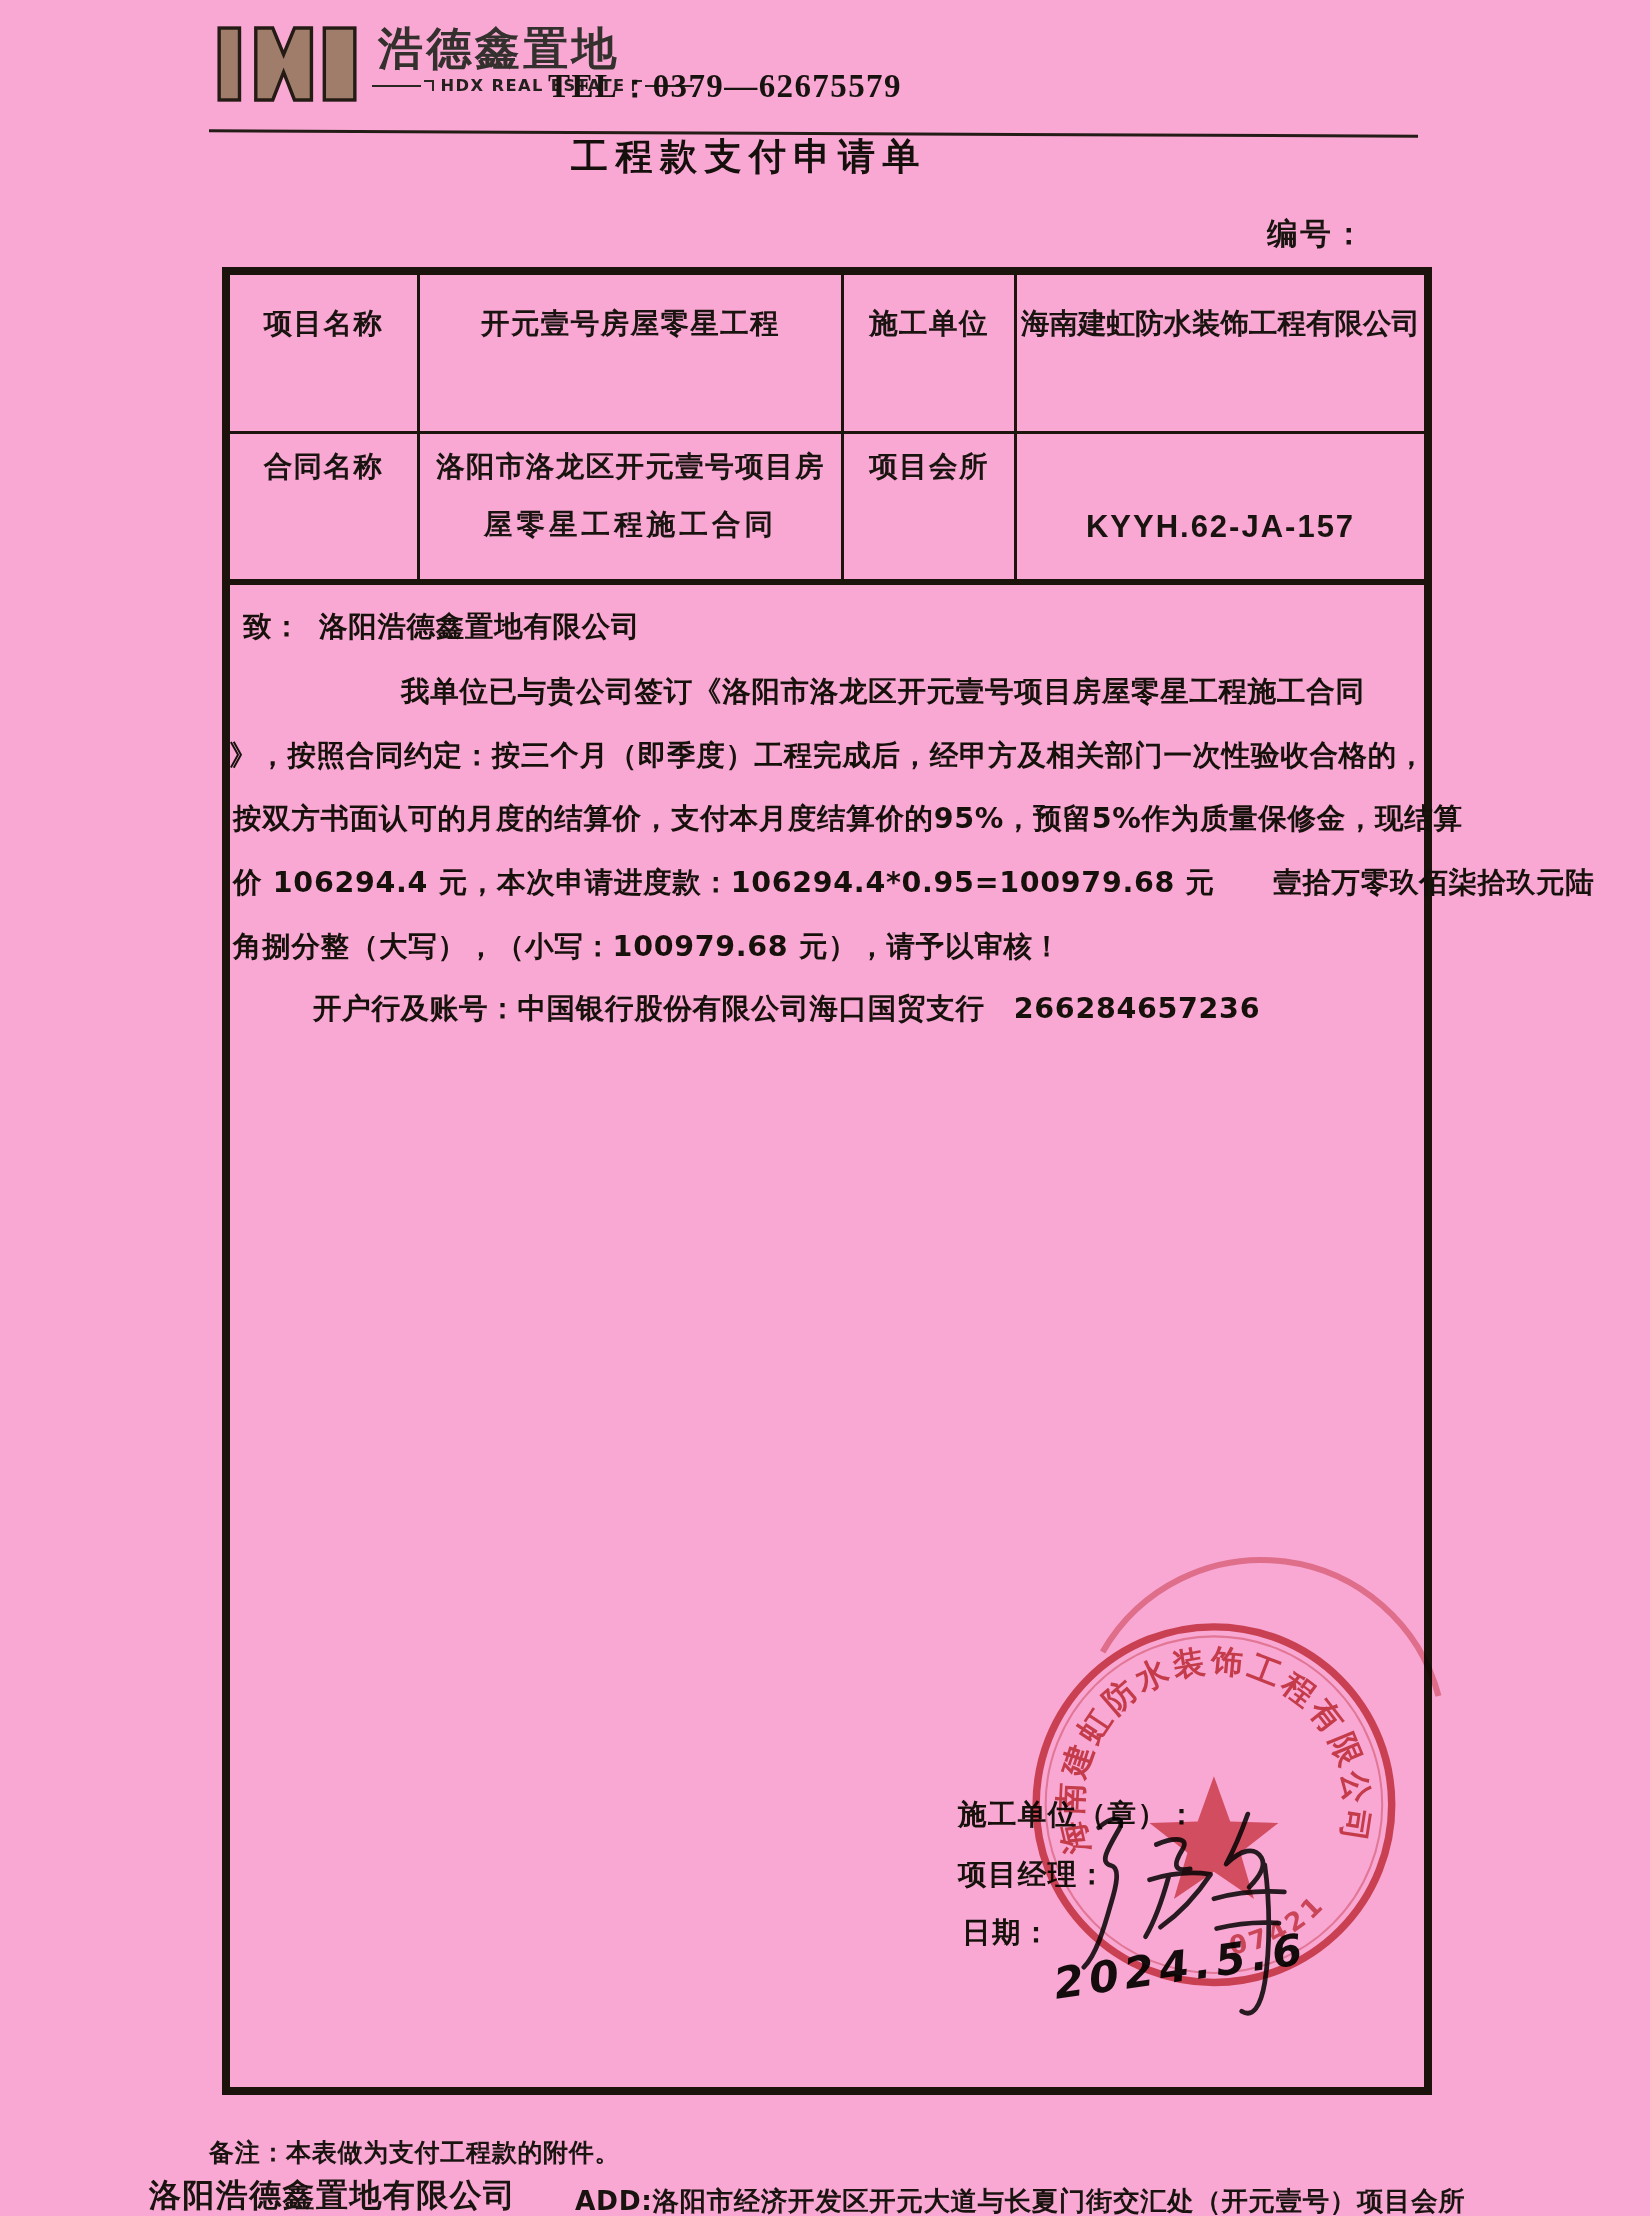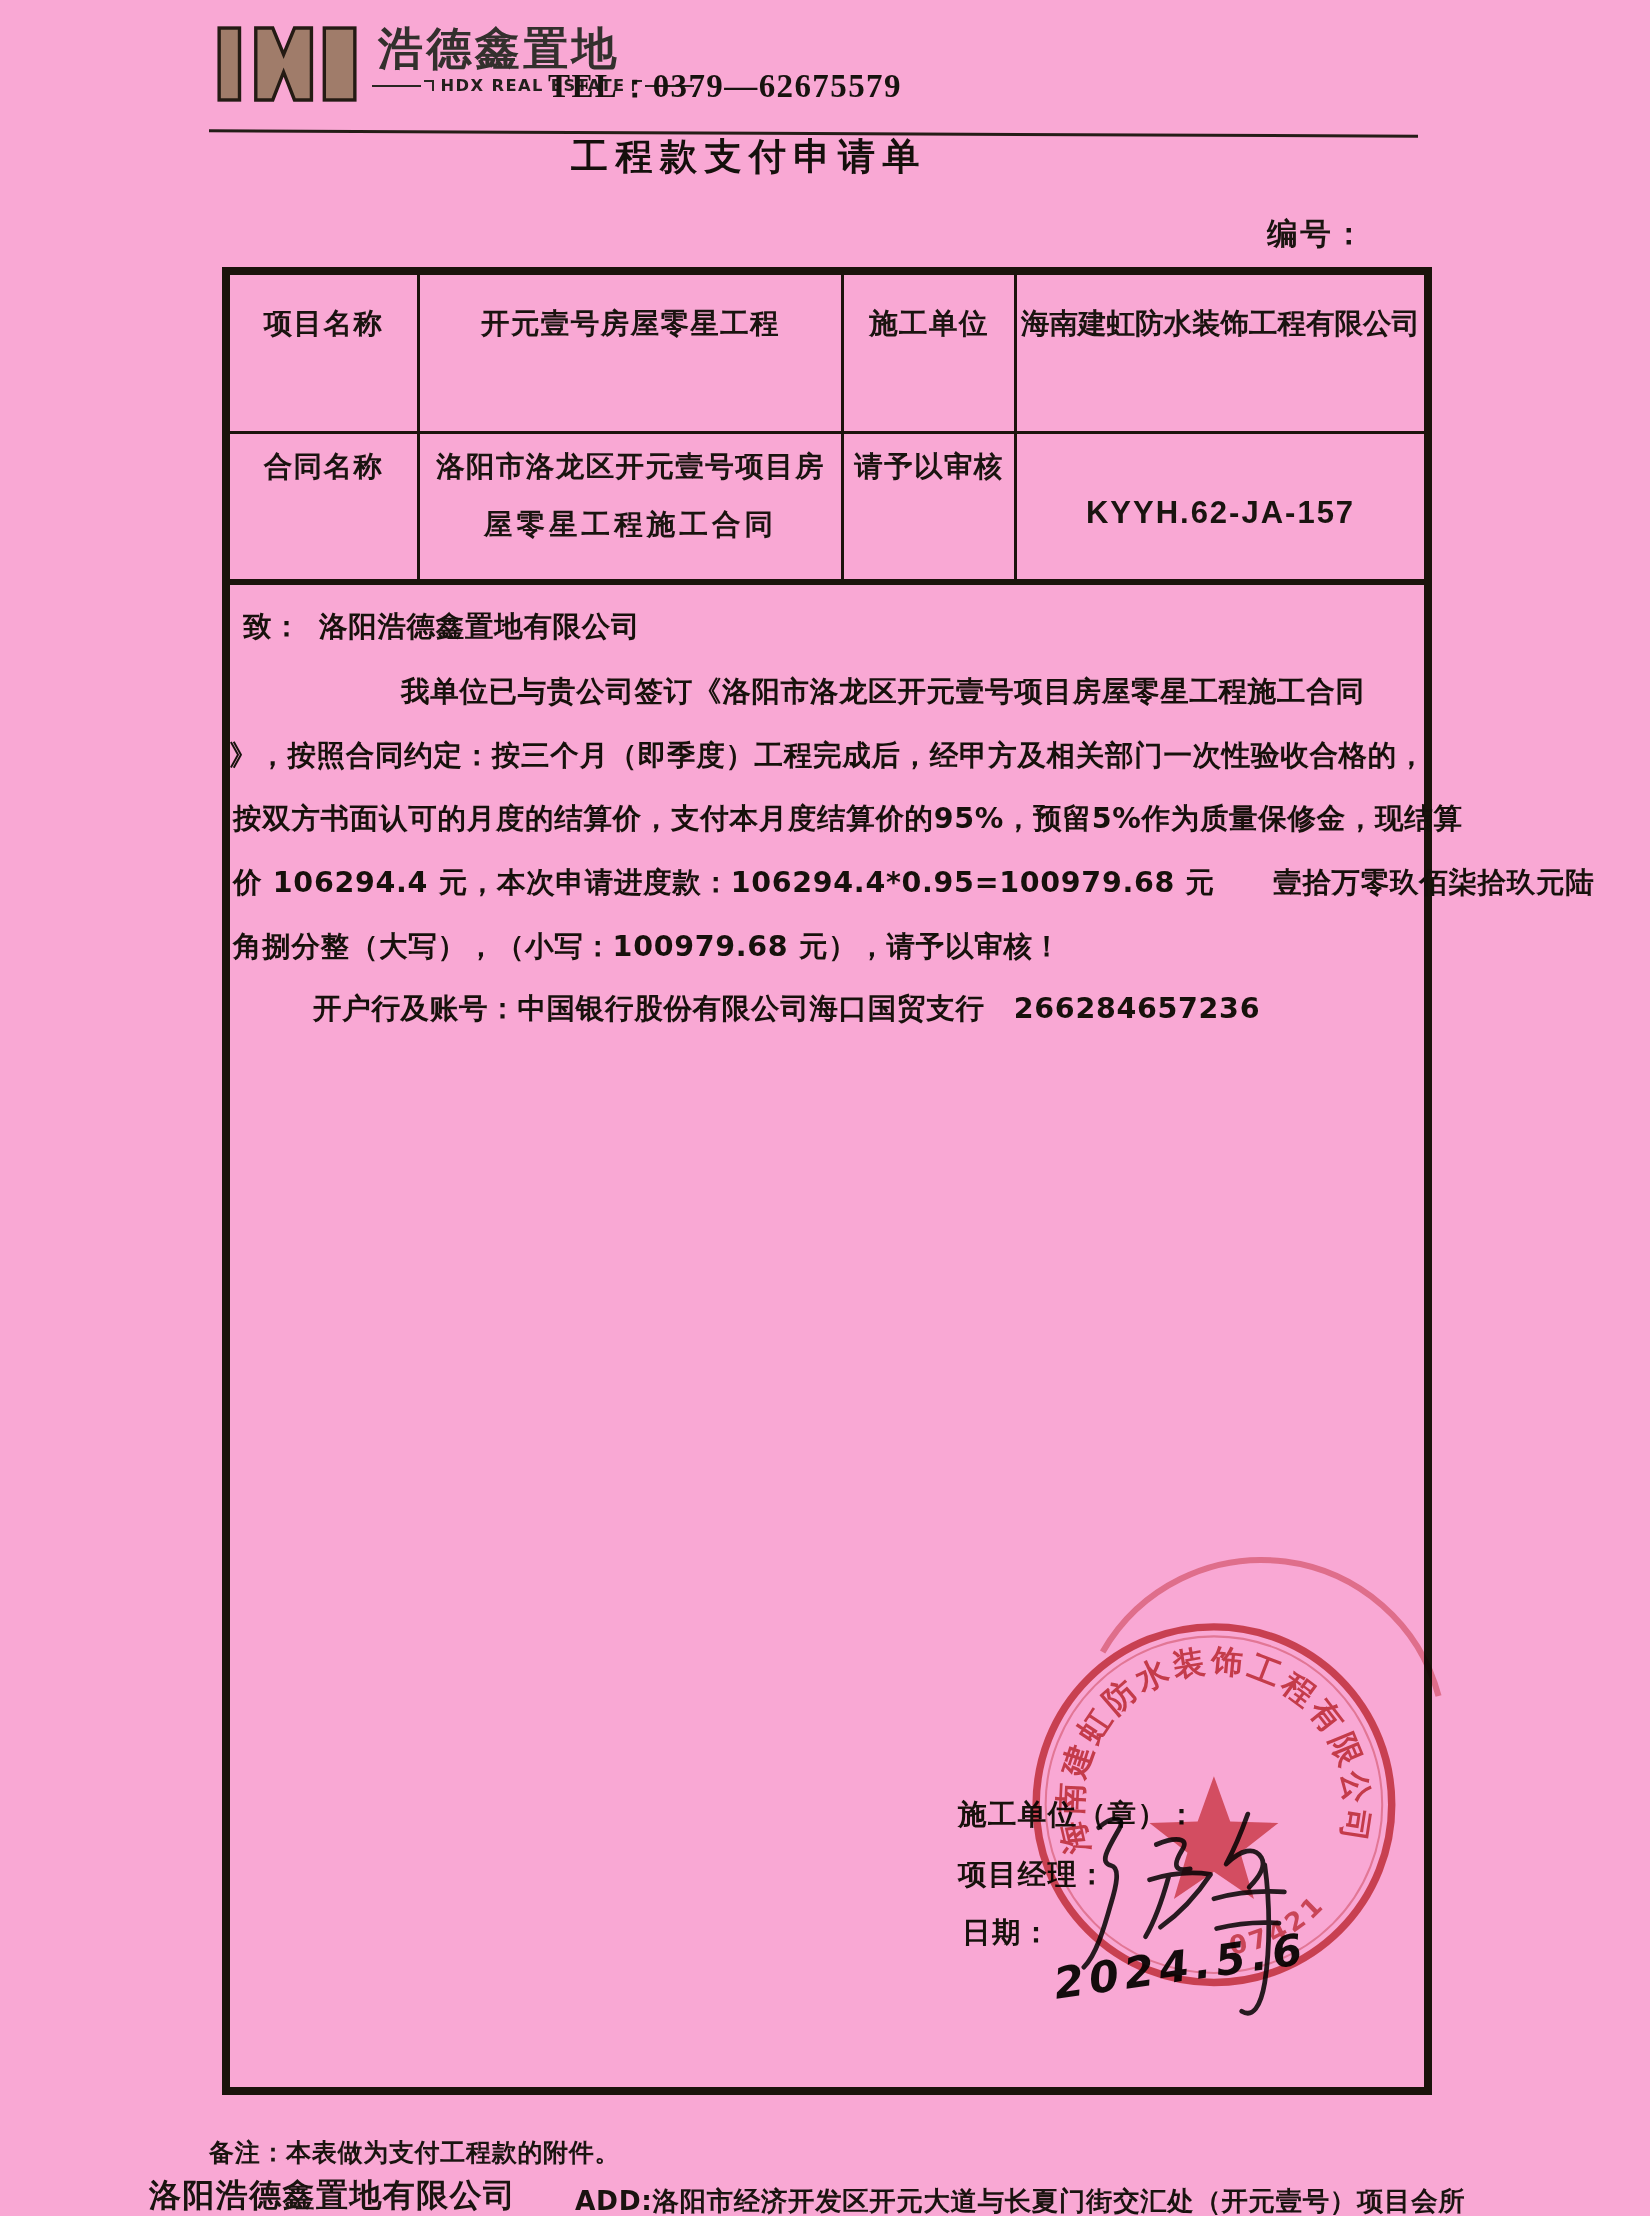--- a/index.html
+++ b/index.html
@@ -39,21 +39,21 @@
   .t-row.r2{height:151px;border-bottom:6.1px solid #1b130c;}
   .t-cell{box-sizing:border-box;display:flex;flex-direction:column;align-items:center;}
   .t-cell.c1{width:190px;border-right:3.4px solid #1c140d;}
   .t-cell.c2{width:424px;border-right:3.4px solid #1c140d;}
   .t-cell.c3{width:173px;border-right:3.4px solid #1c140d;}
   .t-cell.c4{flex:1;}
   .cell-label,.cell-value{font-size:28.5px;font-weight:700;letter-spacing:1.4px;white-space:nowrap;}
   .r1 .t-cell{padding-top:30px;}
   .r2 .t-cell{padding-top:14px;}
   .r2 .c2 .cell-value + .cell-value{margin-top:20px;letter-spacing:4.1px;}
-  .contract-no{margin-top:47px;font-size:31px;font-weight:700;letter-spacing:2px;
+  .contract-no{margin-top:61px;font-size:31px;font-weight:700;letter-spacing:2px;
     font-family:"Liberation Sans","DejaVu Sans",sans-serif;}
   .t-body{flex:1;}
 
   
   .body-line{font-size:28.5px;font-weight:600;letter-spacing:0.7px;white-space:nowrap;color:#17110c;}
   .to-line{left:243px;top:608px;}
   .to-line .to-label{font-weight:700;margin-right:17.6px;}
   .bl0{left:401px;top:673px;}
   .bl1{left:229px;top:737px;}
   .bl2{left:233px;top:800px;}
@@ -117,21 +117,21 @@
     </div>
     <div class="t-row r2">
       <div class="t-cell c1">
         <span class="cell-label">合同名称</span>
       </div>
       <div class="t-cell c2">
         <span class="cell-value">洛阳市洛龙区开元壹号项目房</span>
         <span class="cell-value">屋零星工程施工合同</span>
       </div>
       <div class="t-cell c3">
-        <span class="cell-label">请予以审核</span>
+        <span class="cell-label">项目会所</span>
       </div>
       <div class="t-cell c4">
         <span class="contract-no">KYYH.62-JA-157</span>
       </div>
     </div>
     <div class="t-body"></div>
   </div>
   <div class="abs form-inner-line"></div>
 
   <div class="abs body-line to-line">

